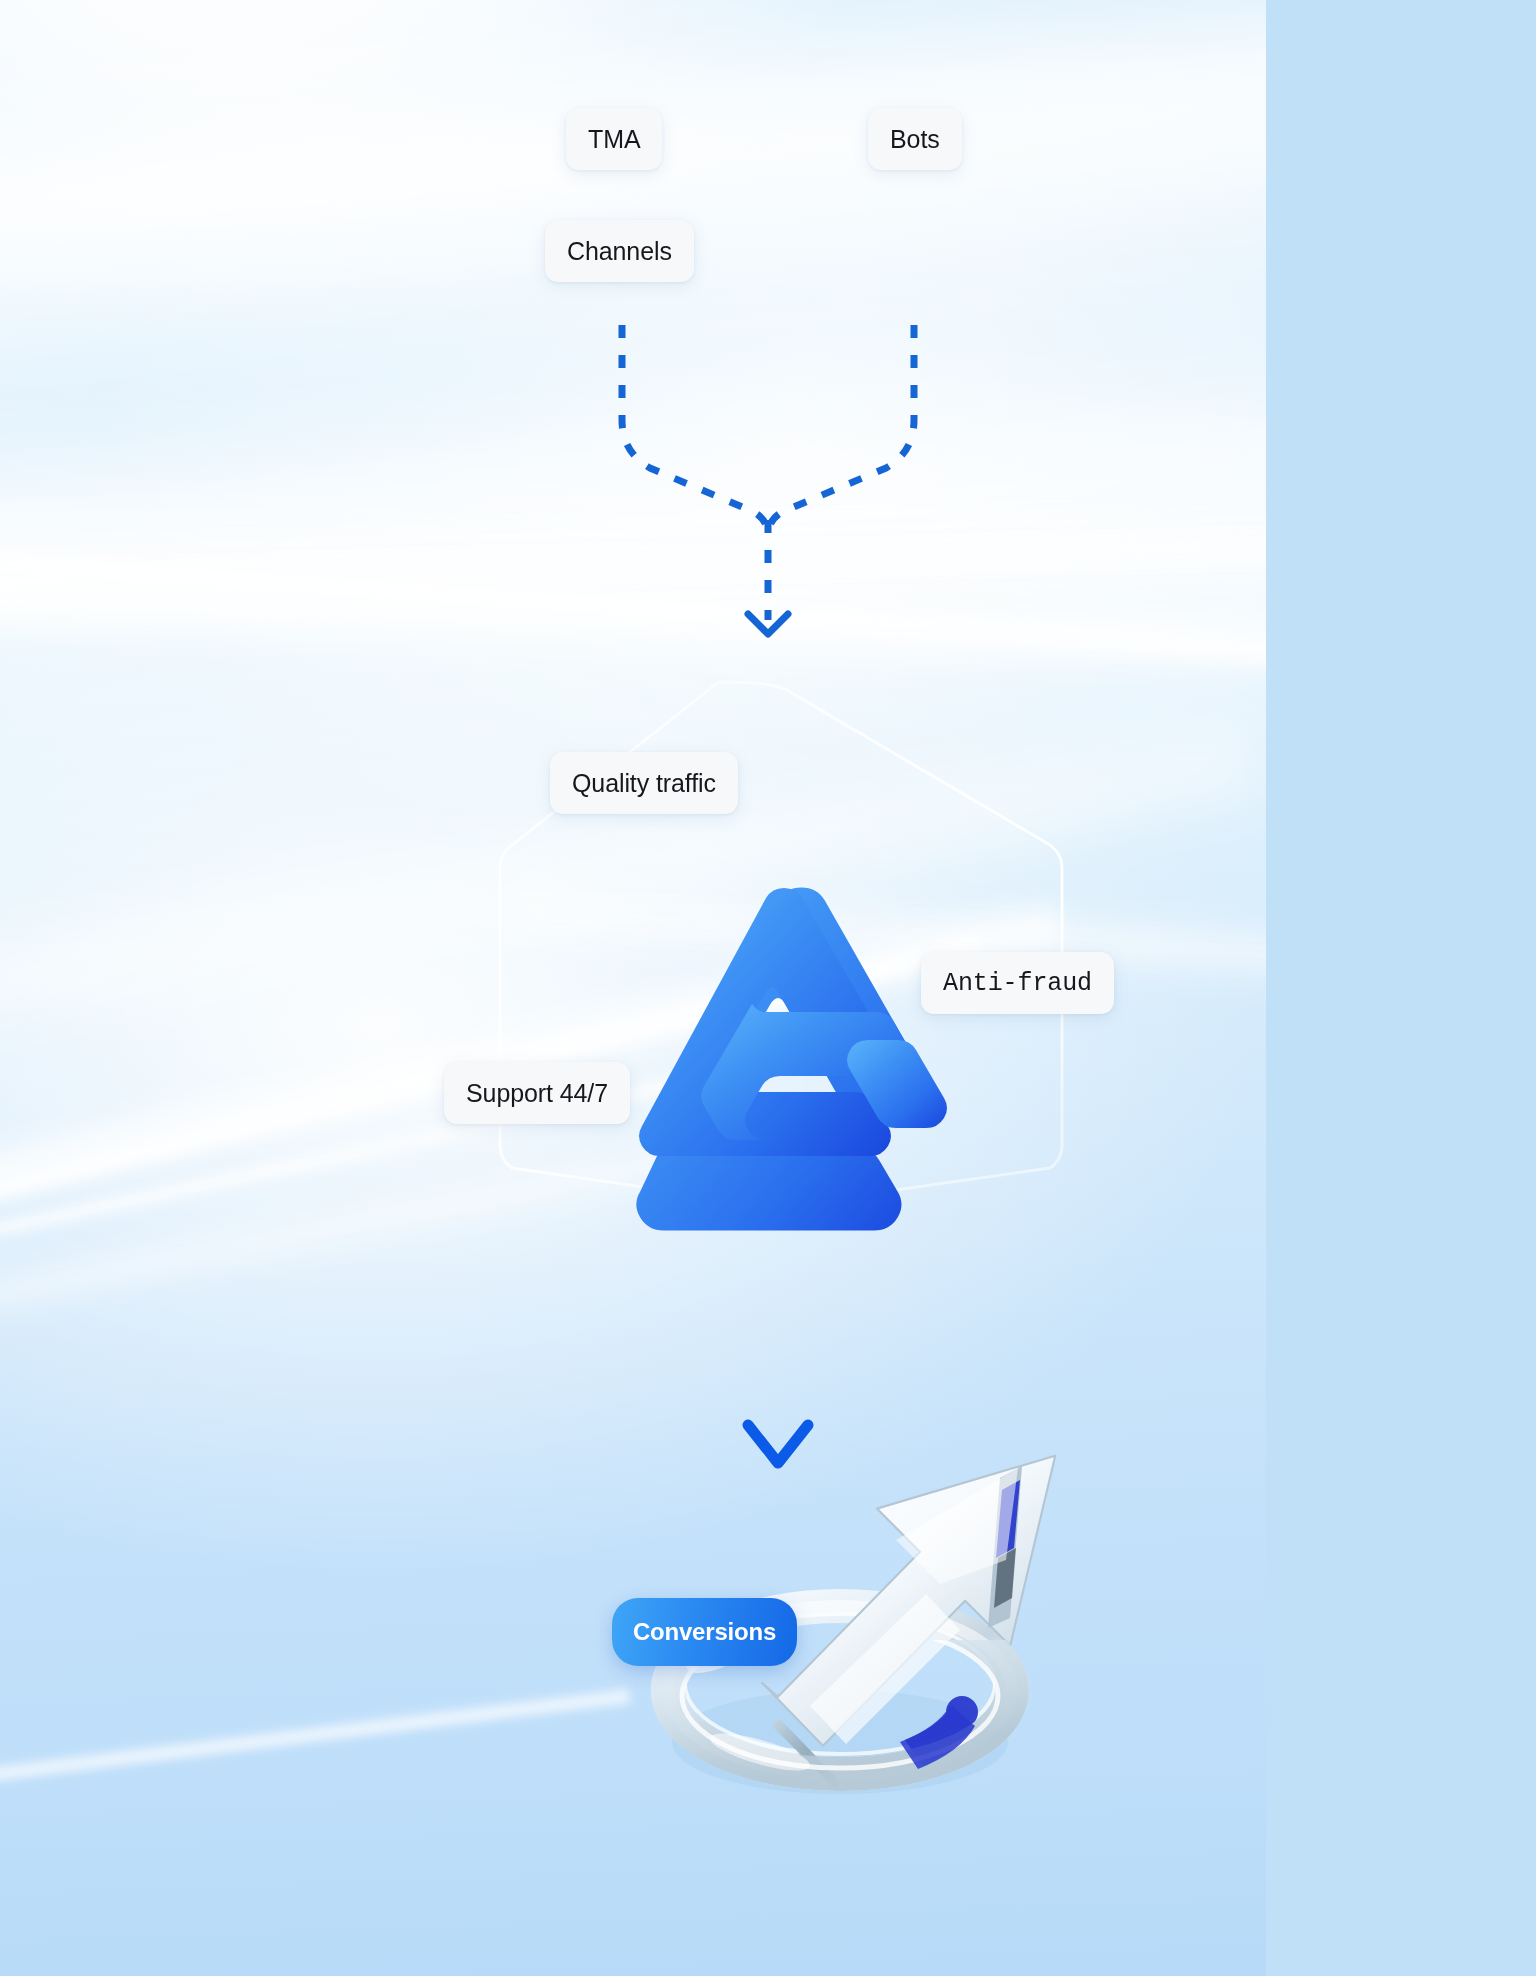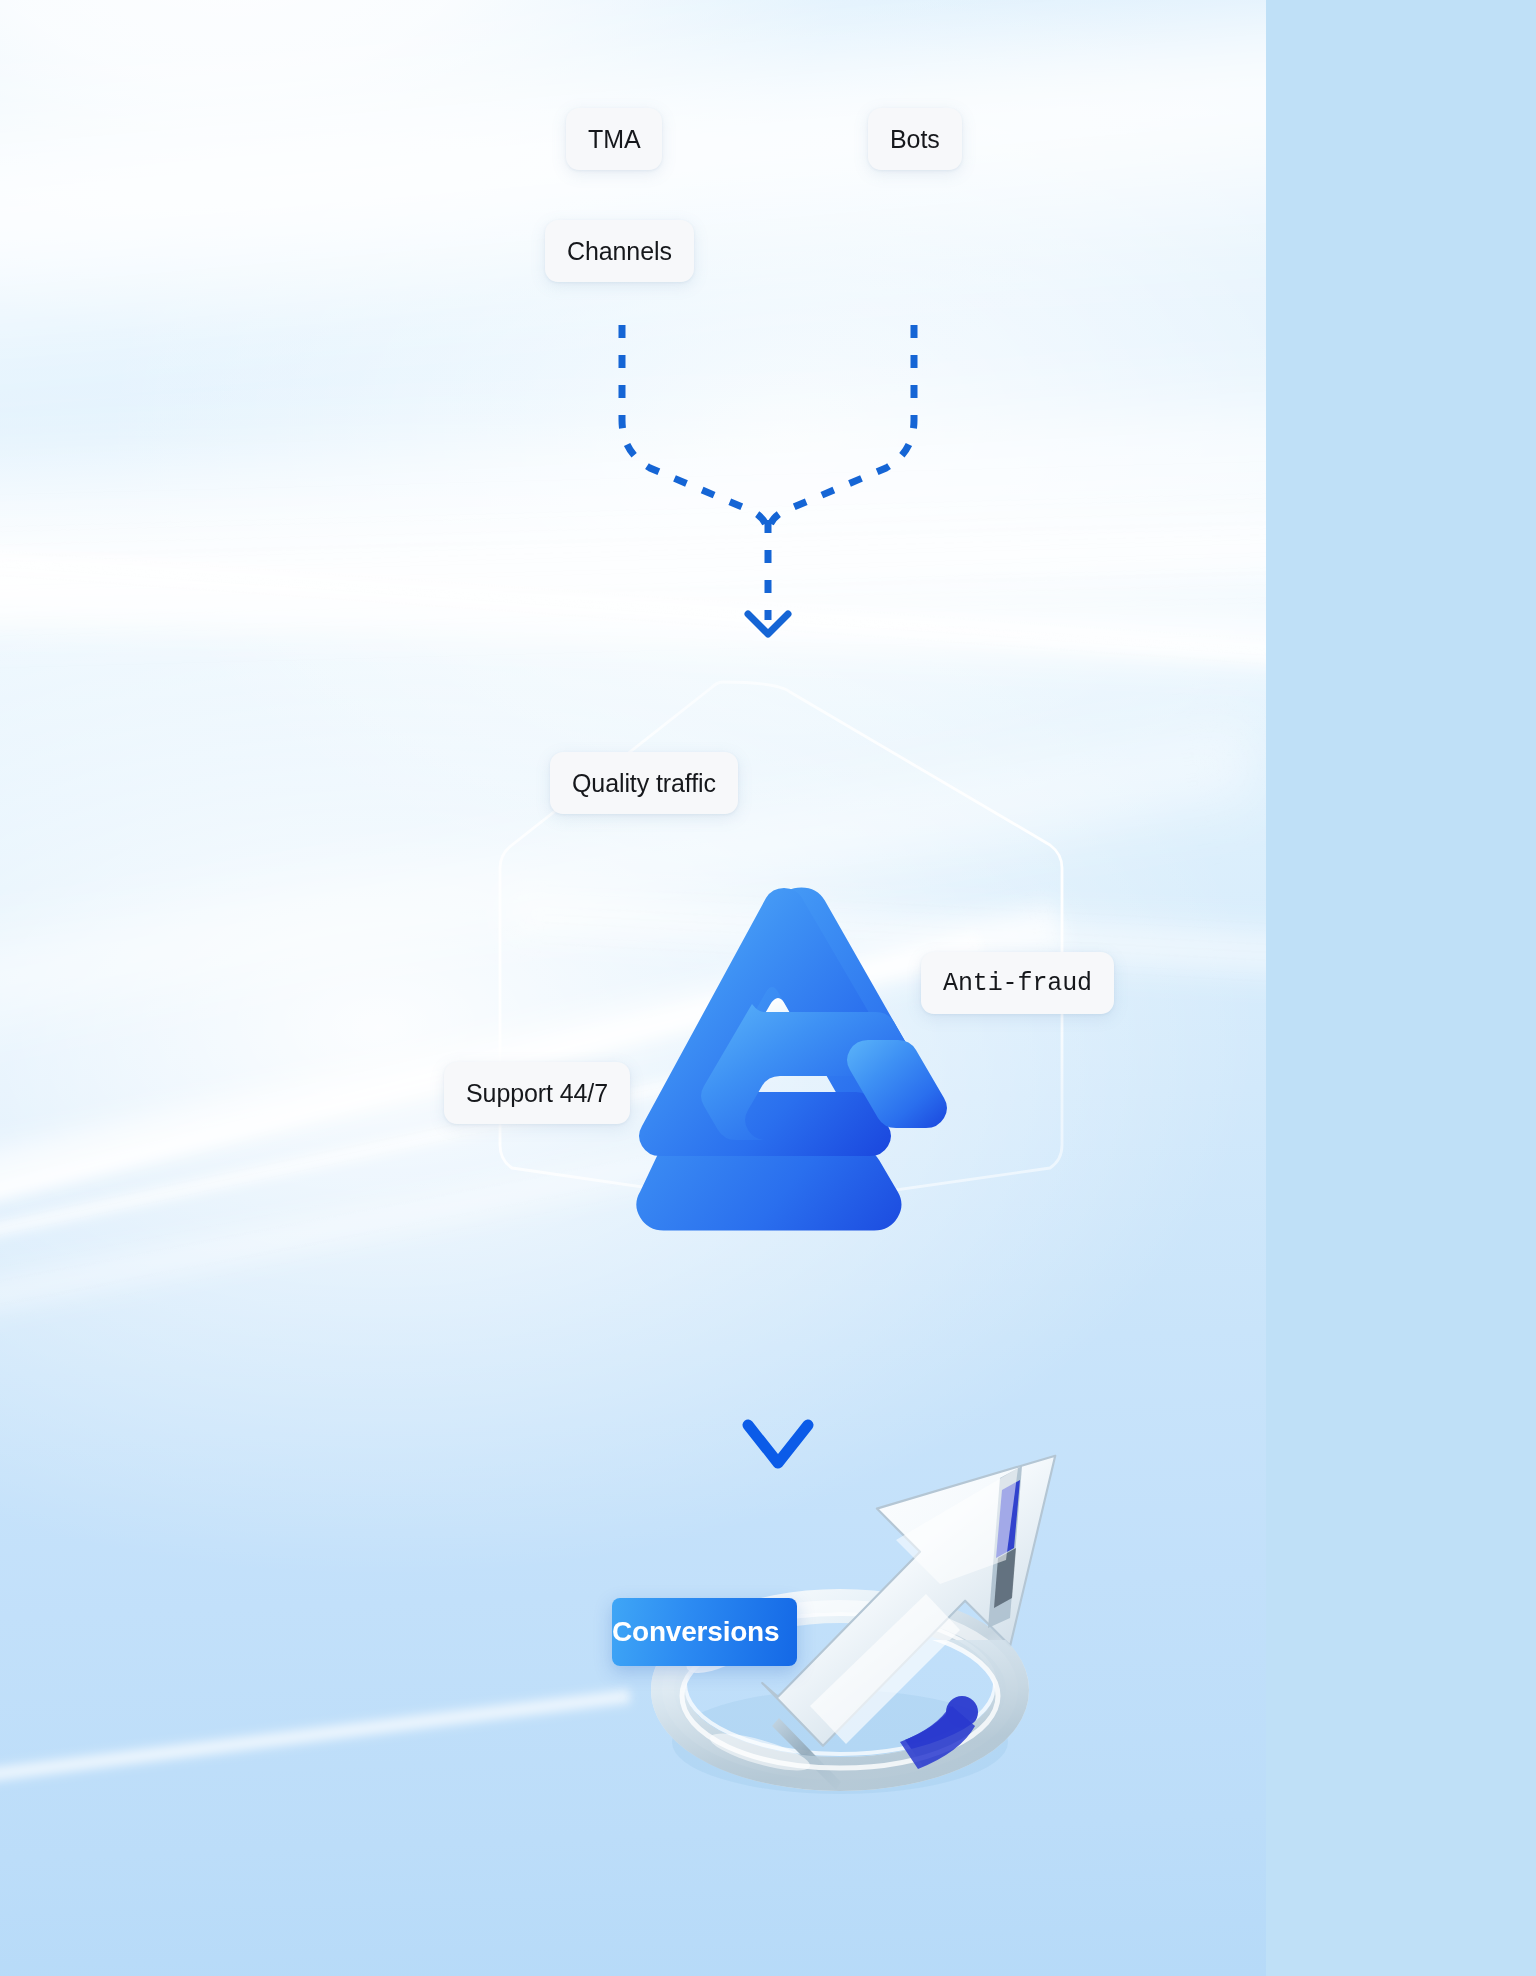--- a/index.html
+++ b/index.html
@@ -93,24 +93,24 @@
   #chip-support      { left:444px; top:1062px; }
 
   
   .layer{ position:absolute; left:0; top:0; width:1536px; height:1976px; overflow:visible; }
 
   
   #conversions-badge{
     position:absolute;
     left:612px; top:1598px;
     width:185px; height:68px;
-    border-radius:8px;
+    border-radius:26px;
     background:linear-gradient(100deg, #3FA6F6 0%, #2C8BF2 40%, #1468E6 100%);
-    display:flex; align-items:center; justify-content:flex-start;
-    color:#FFFFFF; font-size:28px; font-weight:bold;
+    display:flex; align-items:center; justify-content:center;
+    color:#FFFFFF; font-size:24px; font-weight:bold;
     letter-spacing:-0.2px;
     box-shadow:0 6px 18px rgba(30,90,190,0.25);
     z-index:40;
   }
 </style>
 </head>
 <body>
 
 <div class="stage">
 

